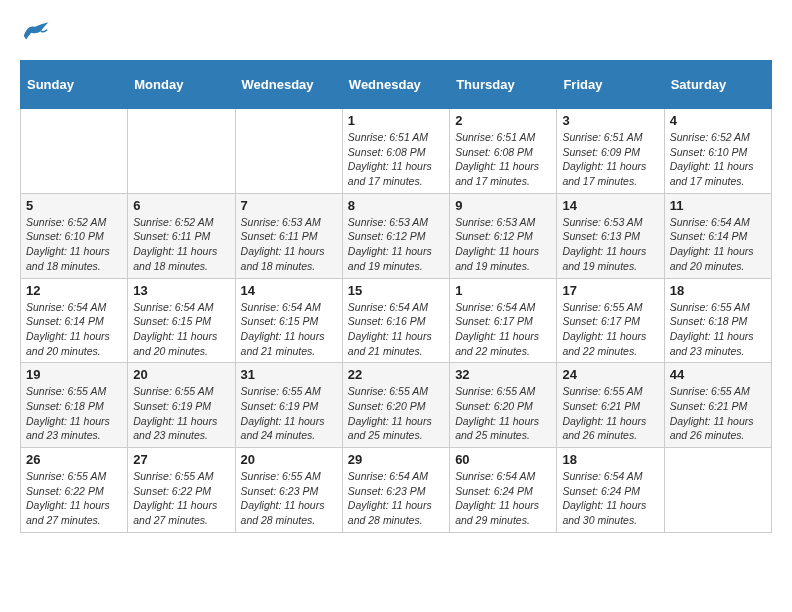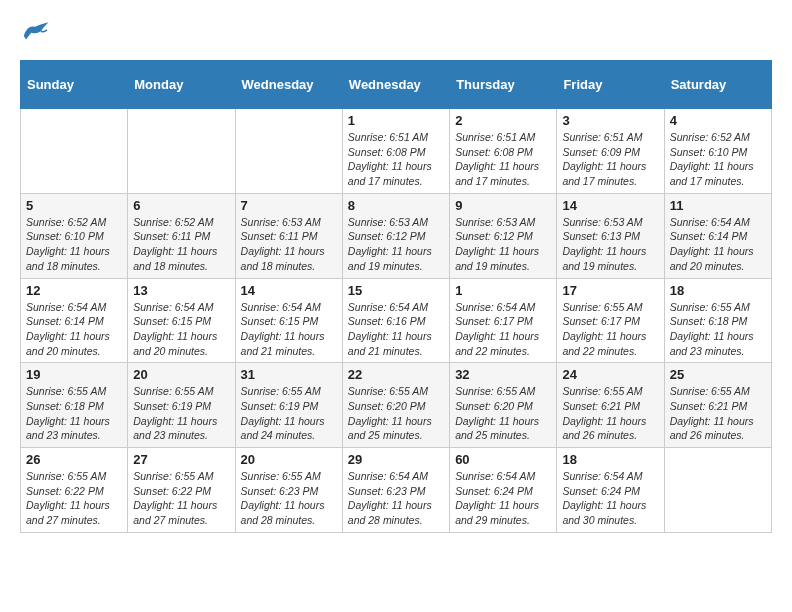--- a/index.html
+++ b/index.html
@@ -268,21 +268,21 @@
 Sunset: 6:20 PM
 Daylight: 11 hours and 25 minutes.</div>
         </td>
         <td>
           <div class="day-number">24</div>
           <div class="cell-text" style="white-space: pre-line;">Sunrise: 6:55 AM
 Sunset: 6:21 PM
 Daylight: 11 hours and 26 minutes.</div>
         </td>
         <td>
-          <div class="day-number">25</div>
+          <div class="day-number">44</div>
           <div class="cell-text" style="white-space: pre-line;">Sunrise: 6:55 AM
 Sunset: 6:21 PM
 Daylight: 11 hours and 26 minutes.</div>
         </td>
       </tr>
       <tr>
         <td>
           <div class="day-number">26</div>
           <div class="cell-text" style="white-space: pre-line;">Sunrise: 6:55 AM
 Sunset: 6:22 PM

